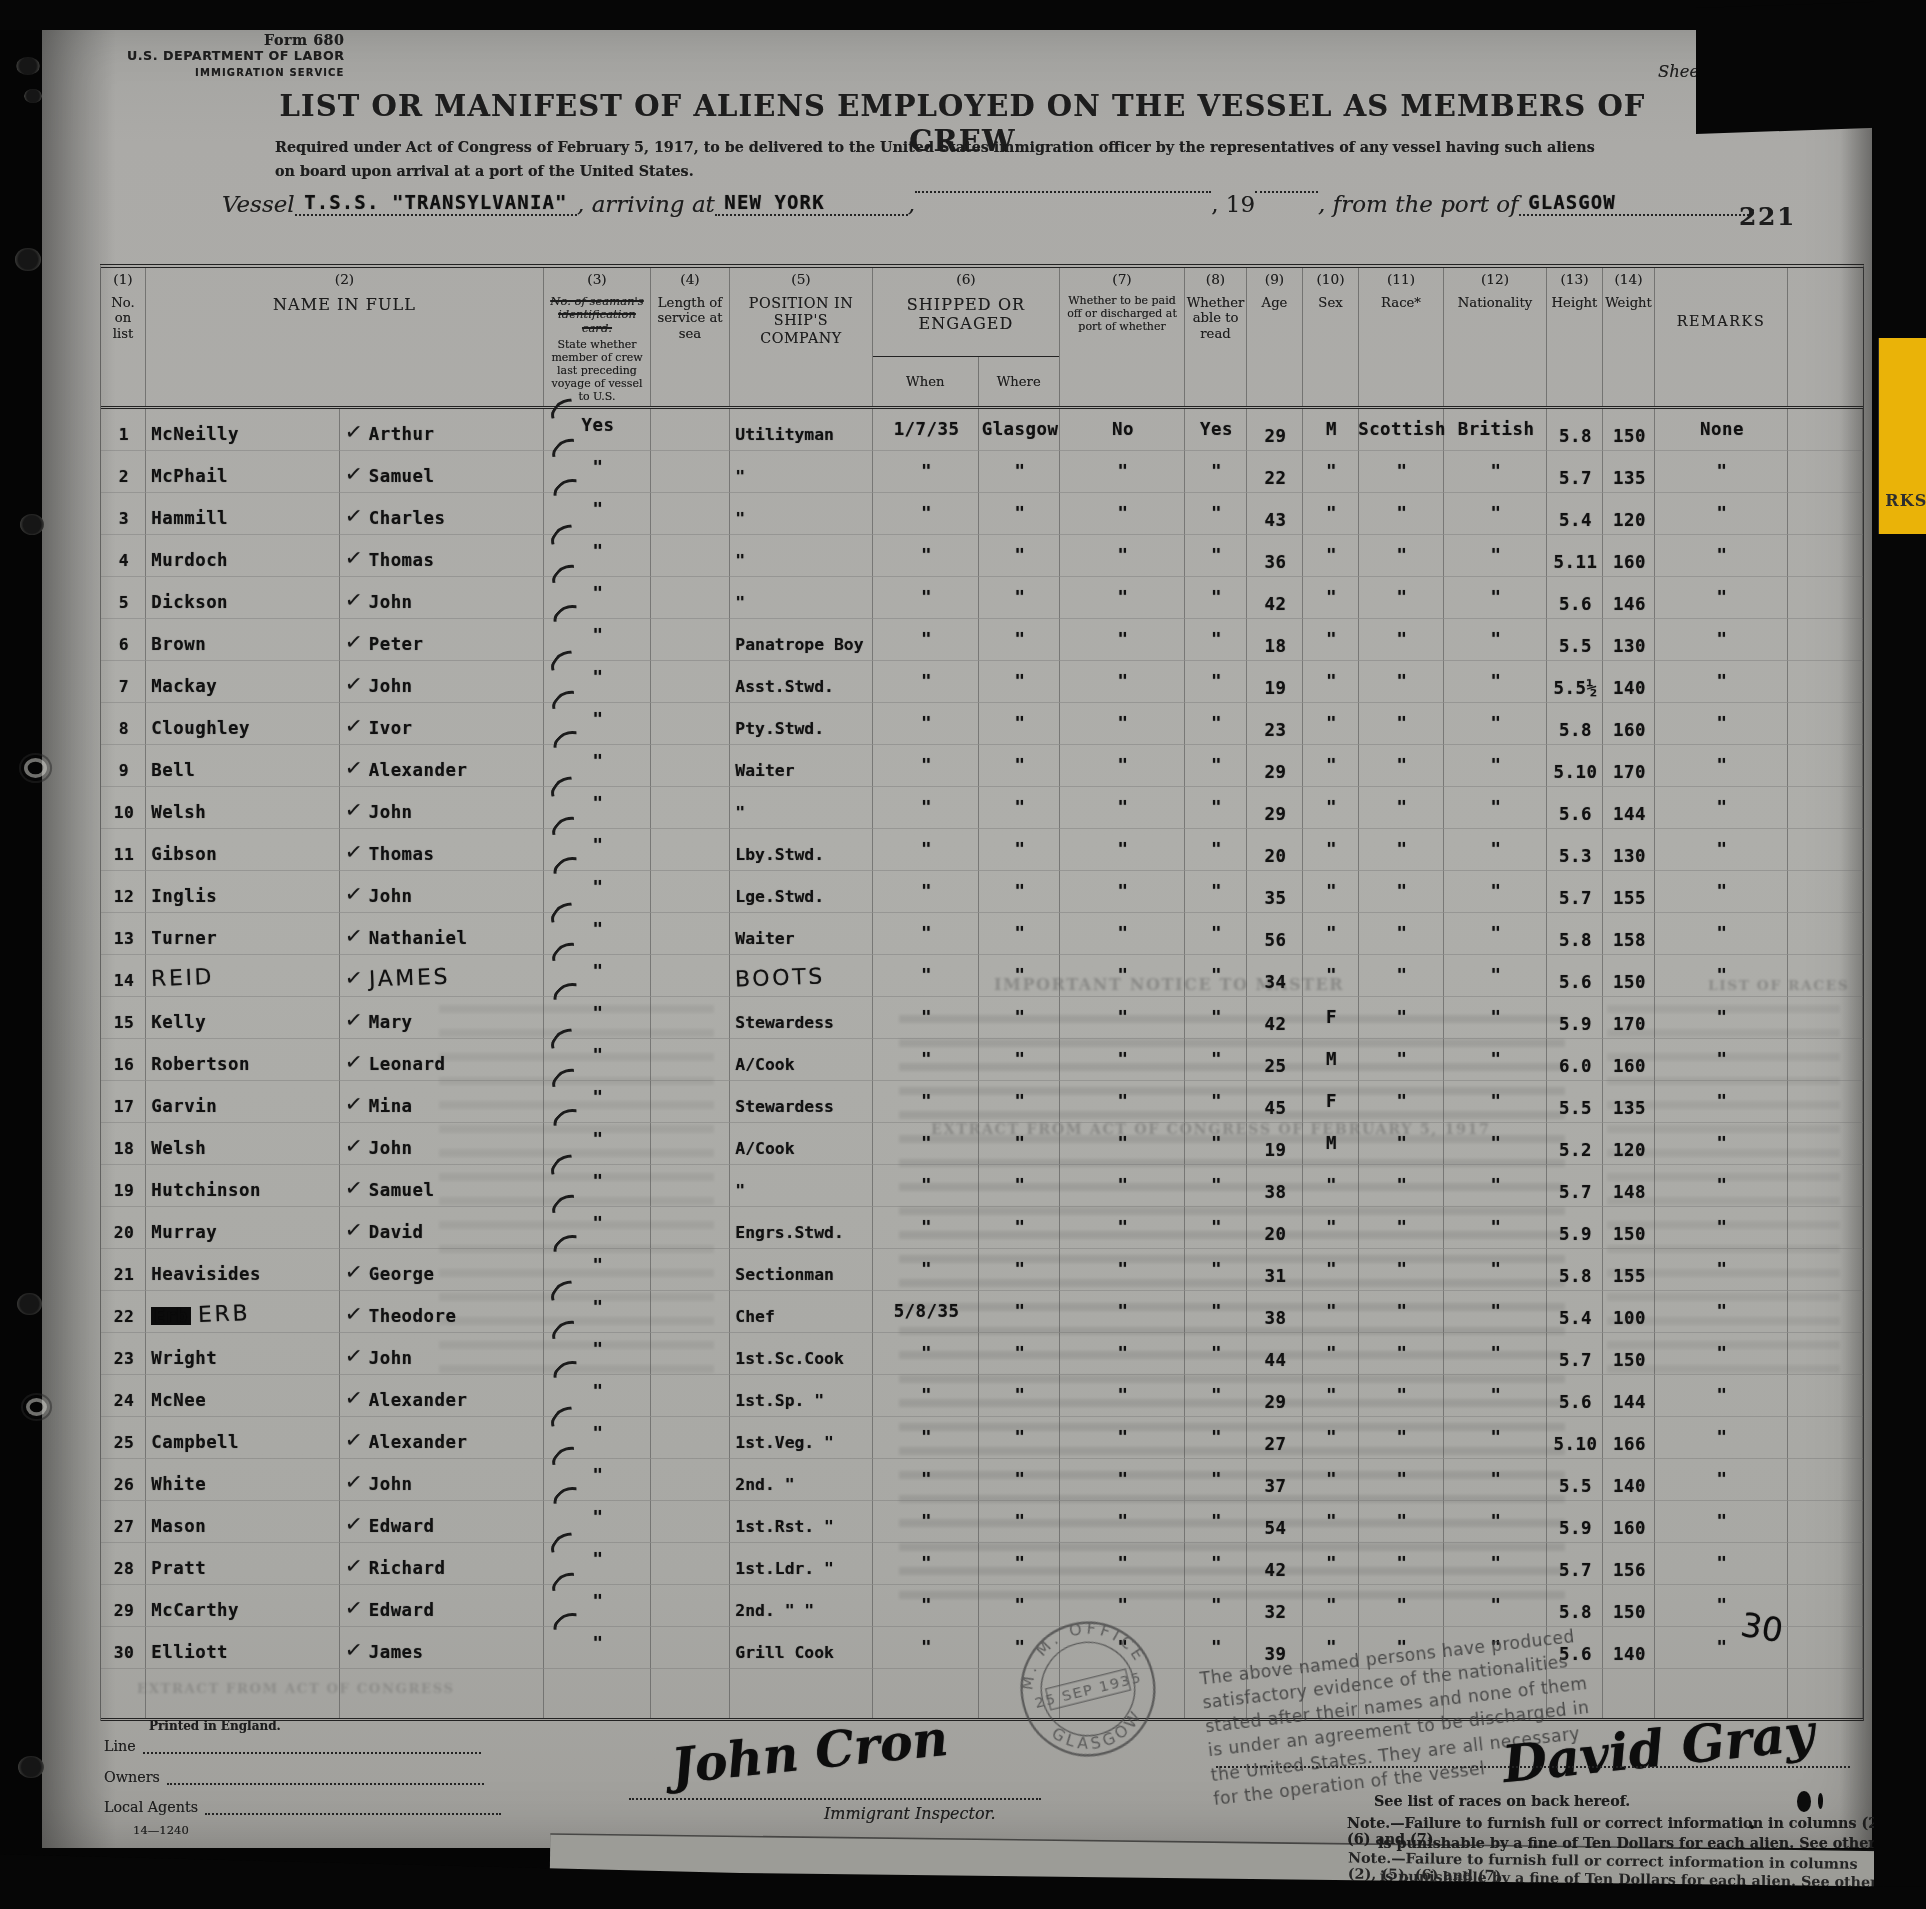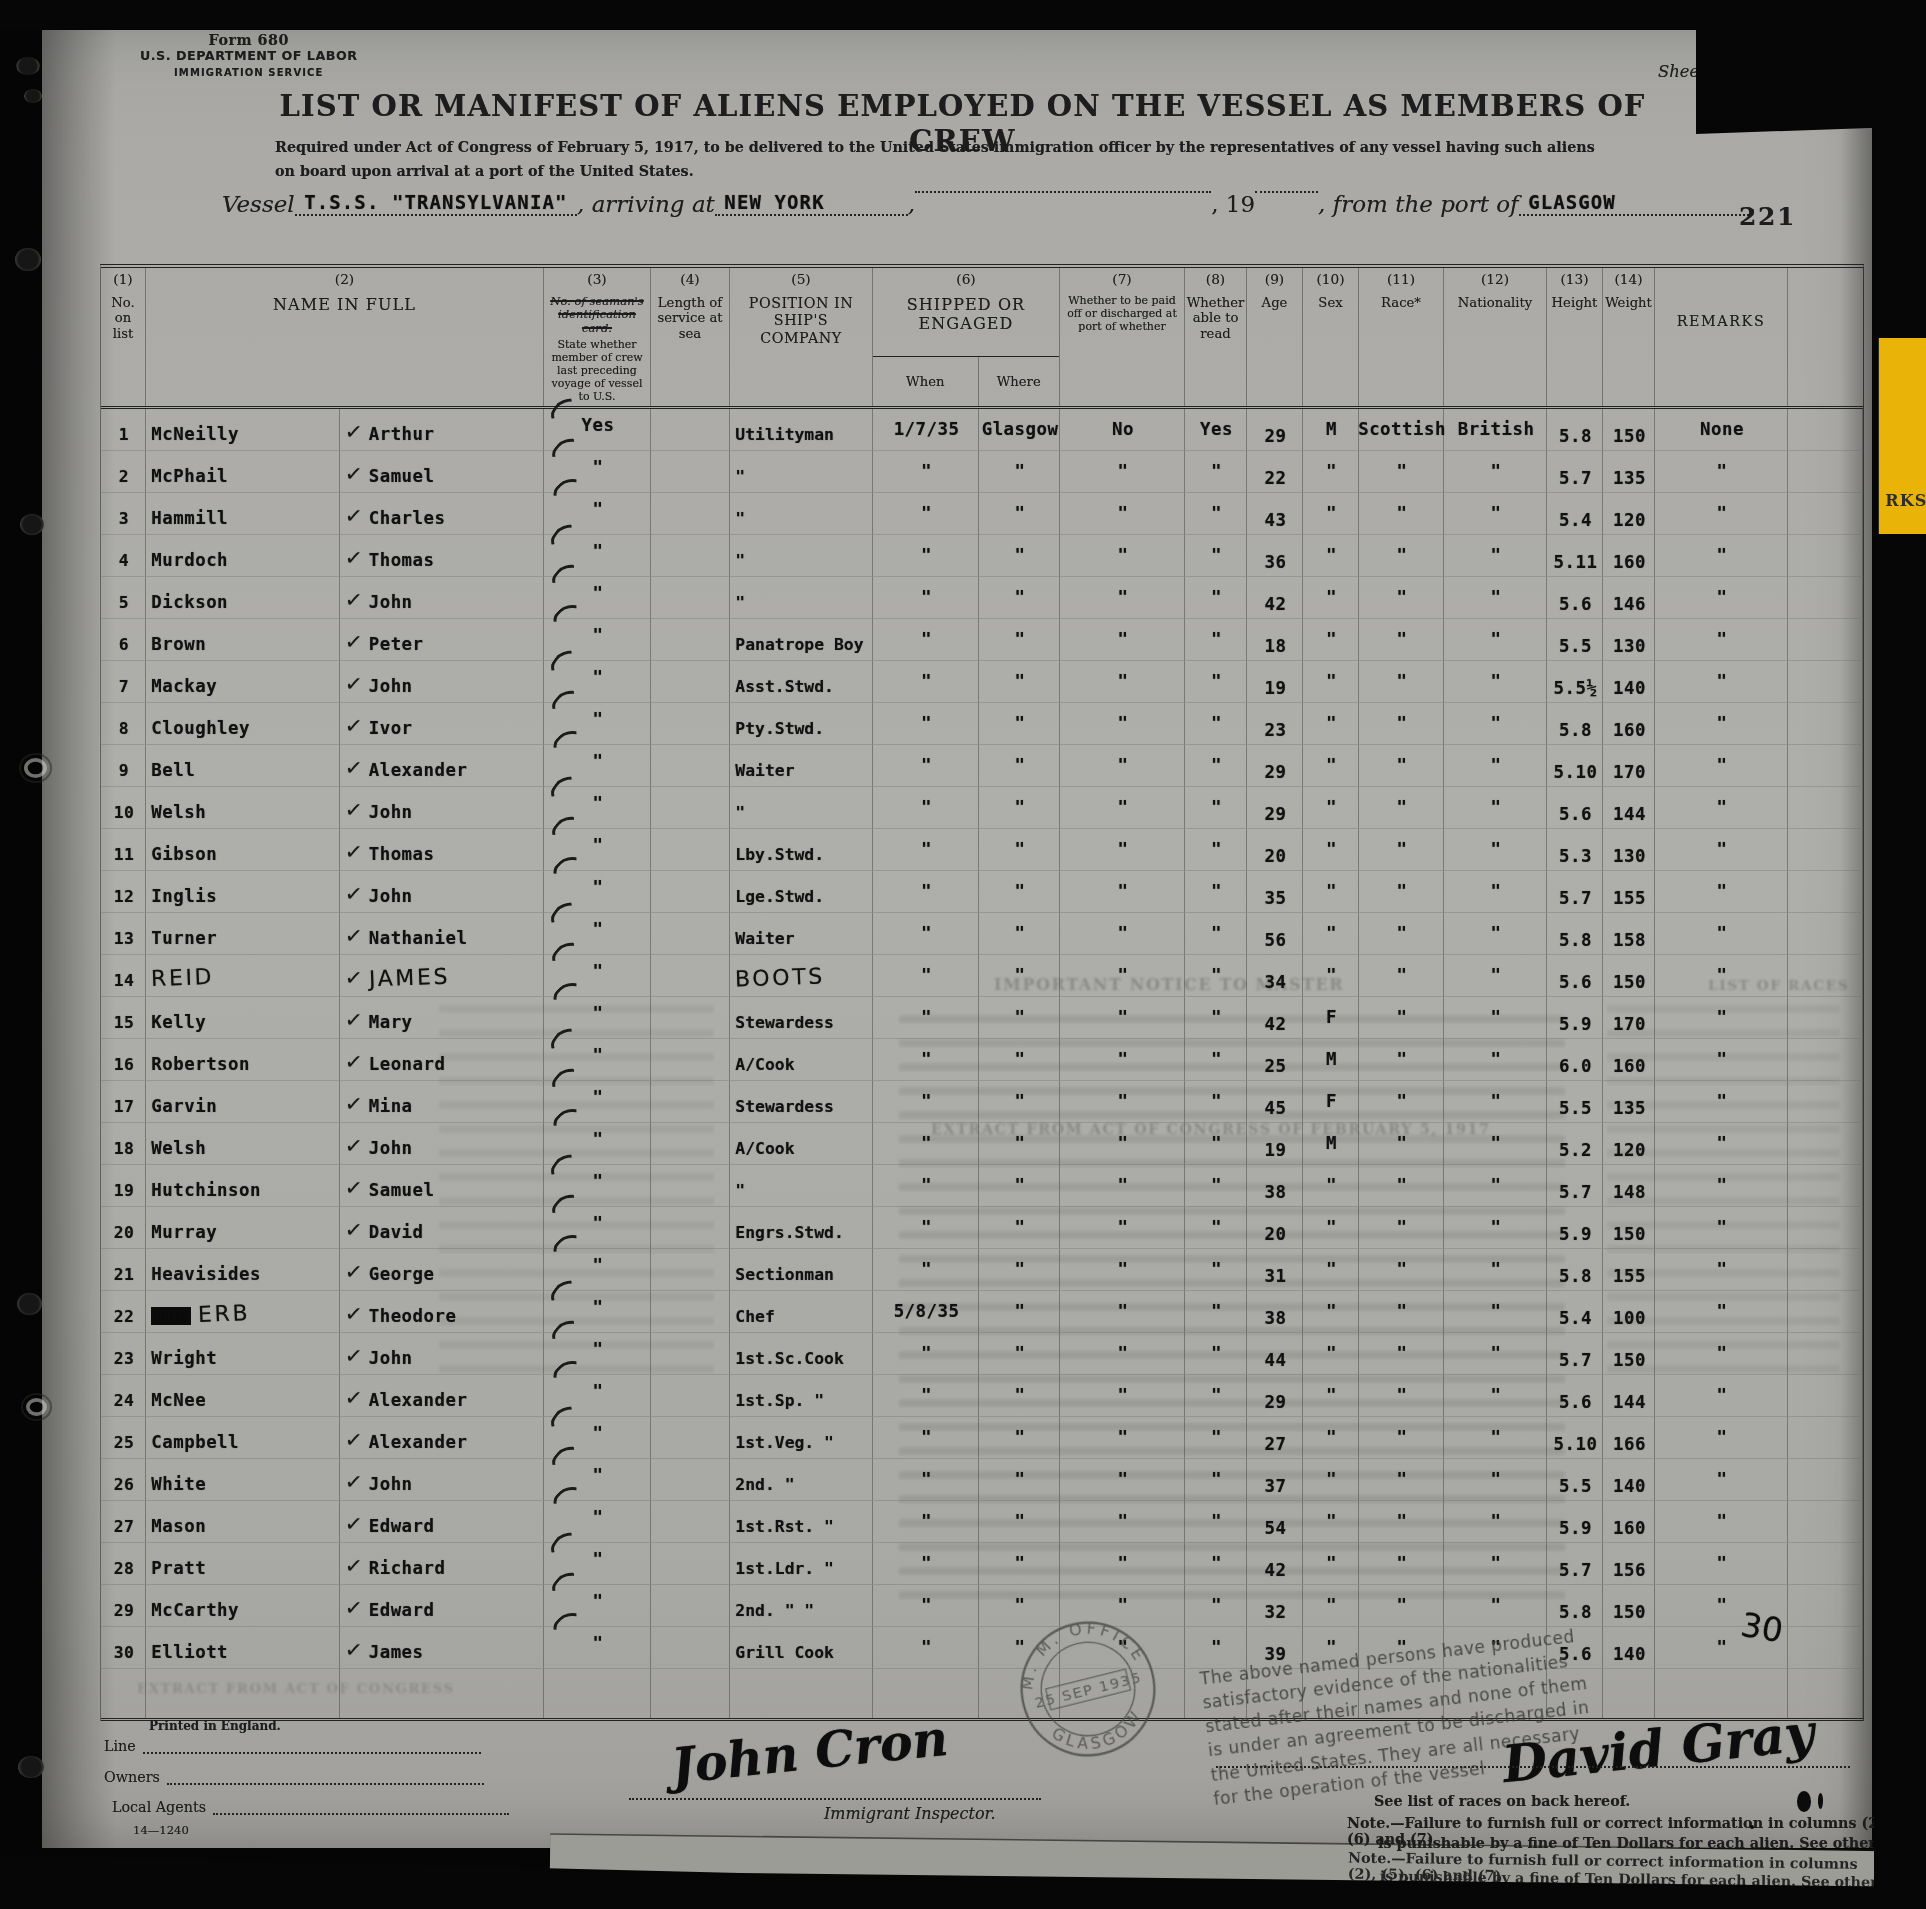--- a/index.html
+++ b/index.html
@@ -23,21 +23,21 @@
   .blk.bottom{left:0;top:1848px;width:1926px;height:62px;
          clip-path:polygon(0 6.3px,740px 25px,1926px 39px,1926px 62px,0 62px);}
   .edge-frag{position:absolute;left:1878px;top:338px;width:47px;height:196px;background:#eab308;z-index:5;
          border-left:1.6px solid #2a2a2a;padding-left:34px;}
   .edge-frag span{position:absolute;left:6.3px;top:153px;font:bold 16px "DejaVu Serif",serif;color:#2e2e2e;letter-spacing:1.1px;}
   
   .hole{position:absolute;border-radius:50%;background:radial-gradient(circle,#161616 55%,#3a3a38 75%,transparent 80%);}
   .hole.ring{background:none;border:3.7px solid #78787404;box-shadow:0 0 0 3.7px rgba(220,220,214,.5) inset,0 0 0 2.1px rgba(40,40,40,.5);}
   
   .pr{color:#1d1d1d;text-shadow:0 0 0.5px rgba(0,0,0,.4);}
-  .form-id{position:absolute;left:140px;top:32px;text-align:center;line-height:1.25;}
+  .form-id{position:absolute;left:127px;top:32px;text-align:right;line-height:1.25;}
   .form-id .l1{font:bold 14.3px "DejaVu Serif",serif;letter-spacing:0.5px;}
   .form-id .l2{font:bold 12.7px "DejaVu Sans",sans-serif;letter-spacing:0.5px;}
   .form-id .l3{font:bold 10px "DejaVu Sans",sans-serif;letter-spacing:1.1px;margin-top:4.2px;}
   .sheetno{position:absolute;left:1658px;top:62px;font:italic 16.4px "DejaVu Serif",serif;}
   .sheetno .dots{display:inline-block;width:106px;border-bottom:2.1px dotted #222;}
   .hw{font-family:"DejaVu Sans",sans-serif;color:#0e0e0e;text-shadow:0 0 1.1px rgba(0,0,0,.45);}
   .sheetno-hw{position:absolute;left:1735px;top:32px;font-size:55px;transform:rotate(-12deg);font-weight:400;}
   .title{position:absolute;left:275px;top:89px;width:1375px;text-align:center;
          font:bold 29px "DejaVu Serif",serif;letter-spacing:1.1px;transform:scaleY(1.04);}
   .subtitle{position:absolute;left:275px;width:1375px;text-align:left;font:bold 14.3px "DejaVu Serif",serif;}
@@ -2030,21 +2030,21 @@
 
   <div class="printed-in pr">Printed in England.</div>
   <div class="fline" style="left:104px;top:1738px;">
     <span class="pr">Line</span>
     <span class="dots" style="width:338px;"></span>
   </div>
   <div class="fline" style="left:104px;top:1769px;">
     <span class="pr">Owners</span>
     <span class="dots" style="width:317px;"></span>
   </div>
-  <div class="fline" style="left:104px;top:1799px;margin-left:8px;">
+  <div class="fline" style="left:104px;top:1799px;">
     <span class="pr">Local Agents</span>
     <span class="dots" style="width:296px;"></span>
   </div>
   <div class="agents-code pr">14—1240</div>
 
   <div class="see-races pr">See list of races on back hereof.</div>
   <div class="note1 pr">Note.—Failure to furnish full or correct information in columns (2), (5), (6) and (7)</div>
   <div class="note2 pr">is punishable by a fine of Ten Dollars for each alien.  See other side.</div>
 
   <div class="undersheet" style="background:transparent;box-shadow:none;left:550px;top:1843px;">

